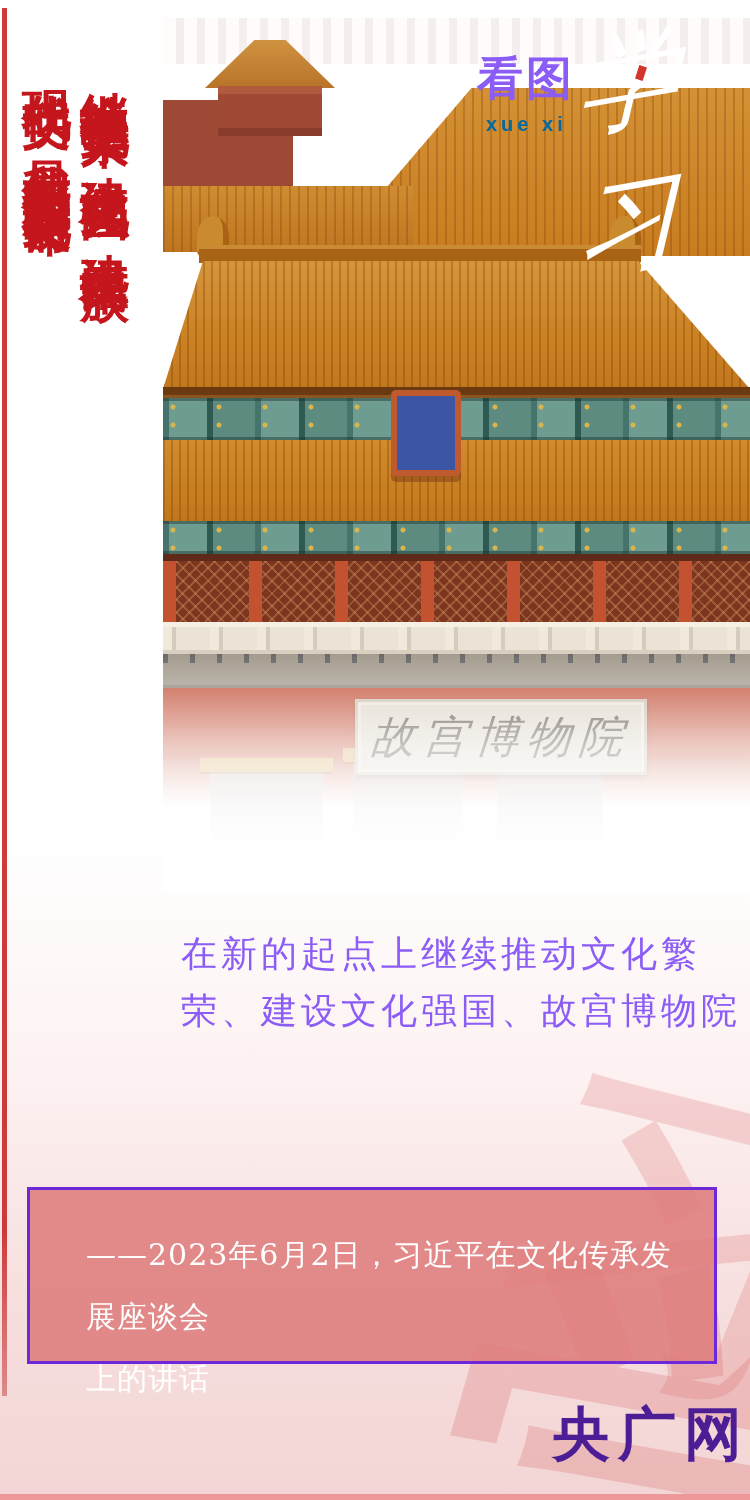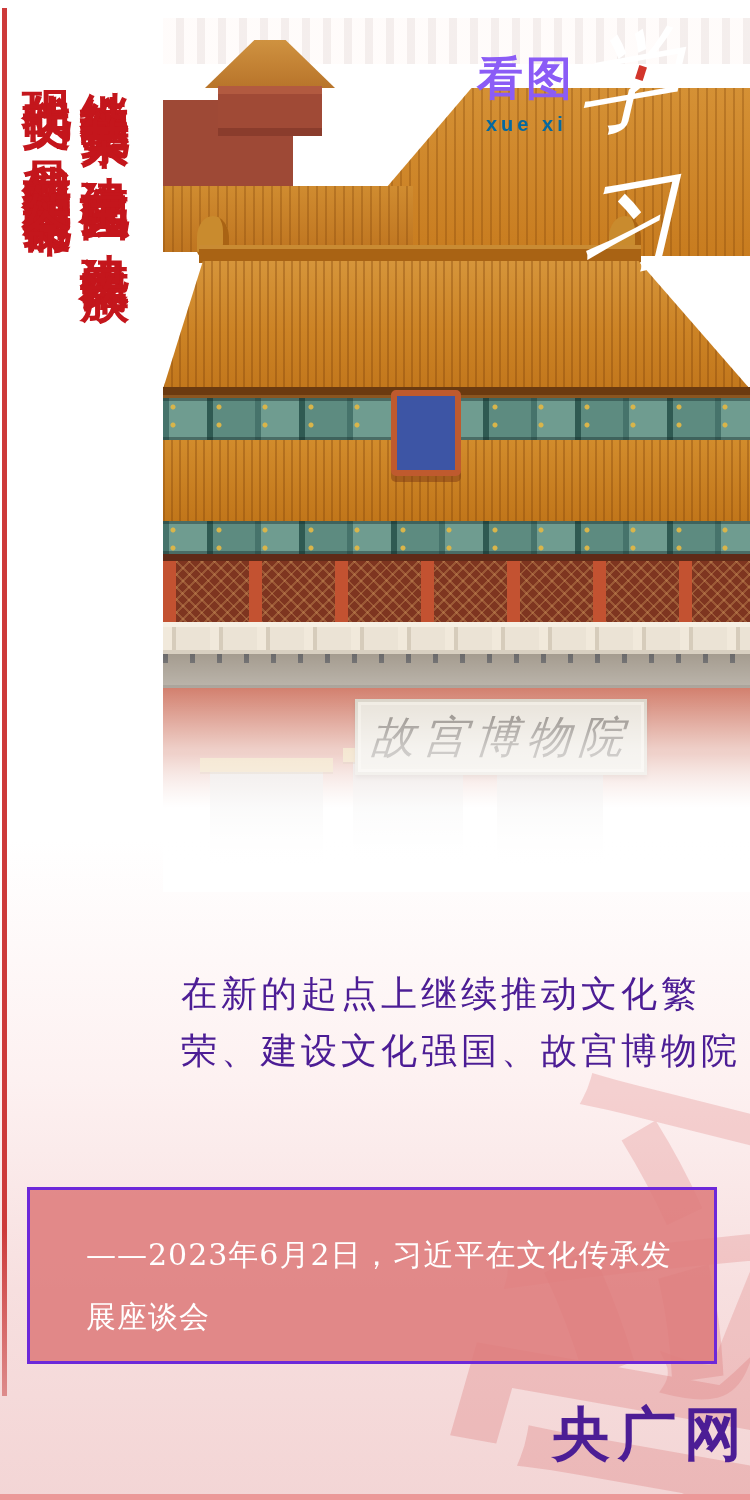--- a/index.html
+++ b/index.html
@@ -101,22 +101,22 @@
   .brand{z-index:8;}
   .brand-bold{left:477px;top:48px;font-family:Liberation Mono, monospace;
         font-weight:bold;font-size:46px;color:#8b5cf6;letter-spacing:3px;}
   .brand-sub{left:486px;top:113px;font-family:"Liberation Sans",sans-serif;
         font-weight:bold;font-size:20px;color:#0369a1;letter-spacing:4px;}
   .brand-calli{left:575px;top:8px;font-size:104px;color:#fff;font-style:italic;
         font-family:"DejaVu Serif",serif;transform:rotate(-10deg) skewX(-10deg);letter-spacing:-6px;}
   .red-mark{left:637px;top:66px;width:8px;height:14px;background:#d2352b;transform:rotate(18deg);}
 
   
-  .bodytext{left:181px;top:925px;width:560px;z-index:4;color:#4c1d95;
-        font-size:36px;letter-spacing:4px;line-height:57px;font-family:"DejaVu Serif",serif;margin-top:40px;}
+  .bodytext{left:181px;top:925px;width:560px;z-index:4;color:#8b5cf6;
+        font-size:36px;letter-spacing:4px;line-height:57px;font-family:"DejaVu Serif",serif;}
 
   
   .quote-box{left:27px;top:1187px;width:690px;height:177px;z-index:4;
         background:rgba(222,124,124,0.88);border:3px solid #6d28d9;box-sizing:border-box;
         padding:34px 30px 0 56px;color:#ffffff;font-size:30px;letter-spacing:1px;
         line-height:62px;font-family:"DejaVu Serif",serif;}
 
   
   .cnr-logo{left:0;top:1396px;width:750px;text-align:right;z-index:4;
         font-family:Liberation Sans, sans-serif;font-weight:900;font-size:58px;
@@ -177,16 +177,17 @@
 <div class="brand brand-sub abs">xue xi</div>
 <div class="brand red-mark abs"></div>
 
 <div class="bodytext abs">
   <div>在新的起点上继续推动文化繁</div>
   <div>荣、建设文化强国、故宫博物院</div>
 </div>
 
 <div class="quote-box abs">
   <div>——2023年6月2日，习近平在文化传承发展座谈会</div>
+  <div>上的讲话</div>
 </div>
 
 <div class="cnr-logo abs">央广网</div>
 <div class="bottom-strip abs"></div>
 
 </body></html>

